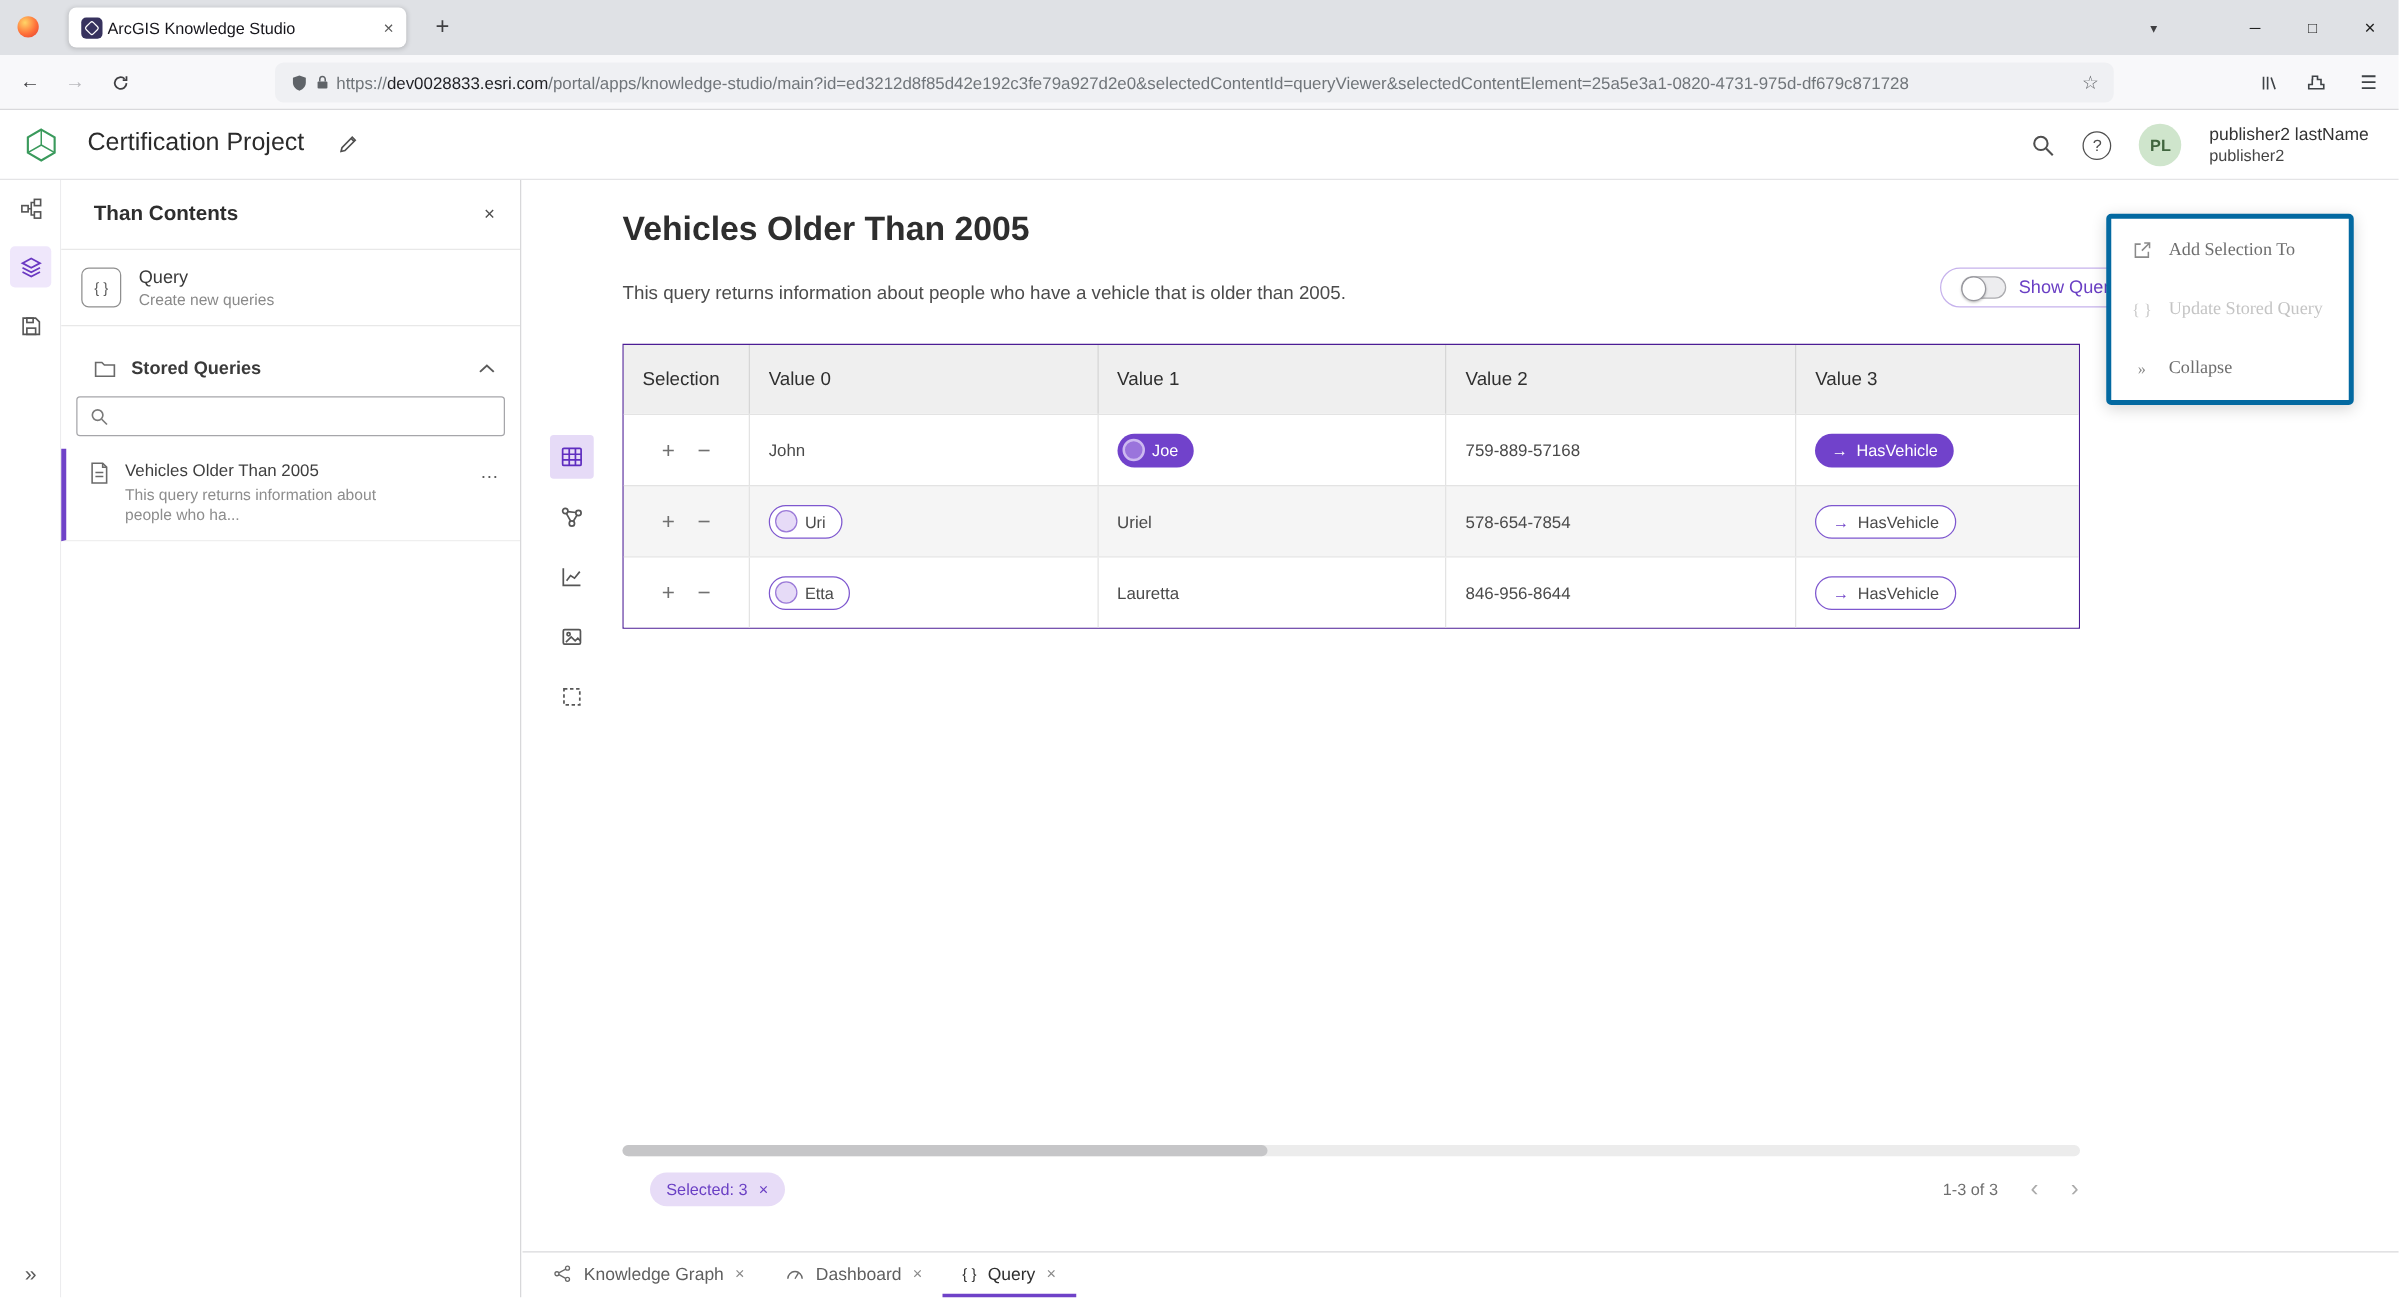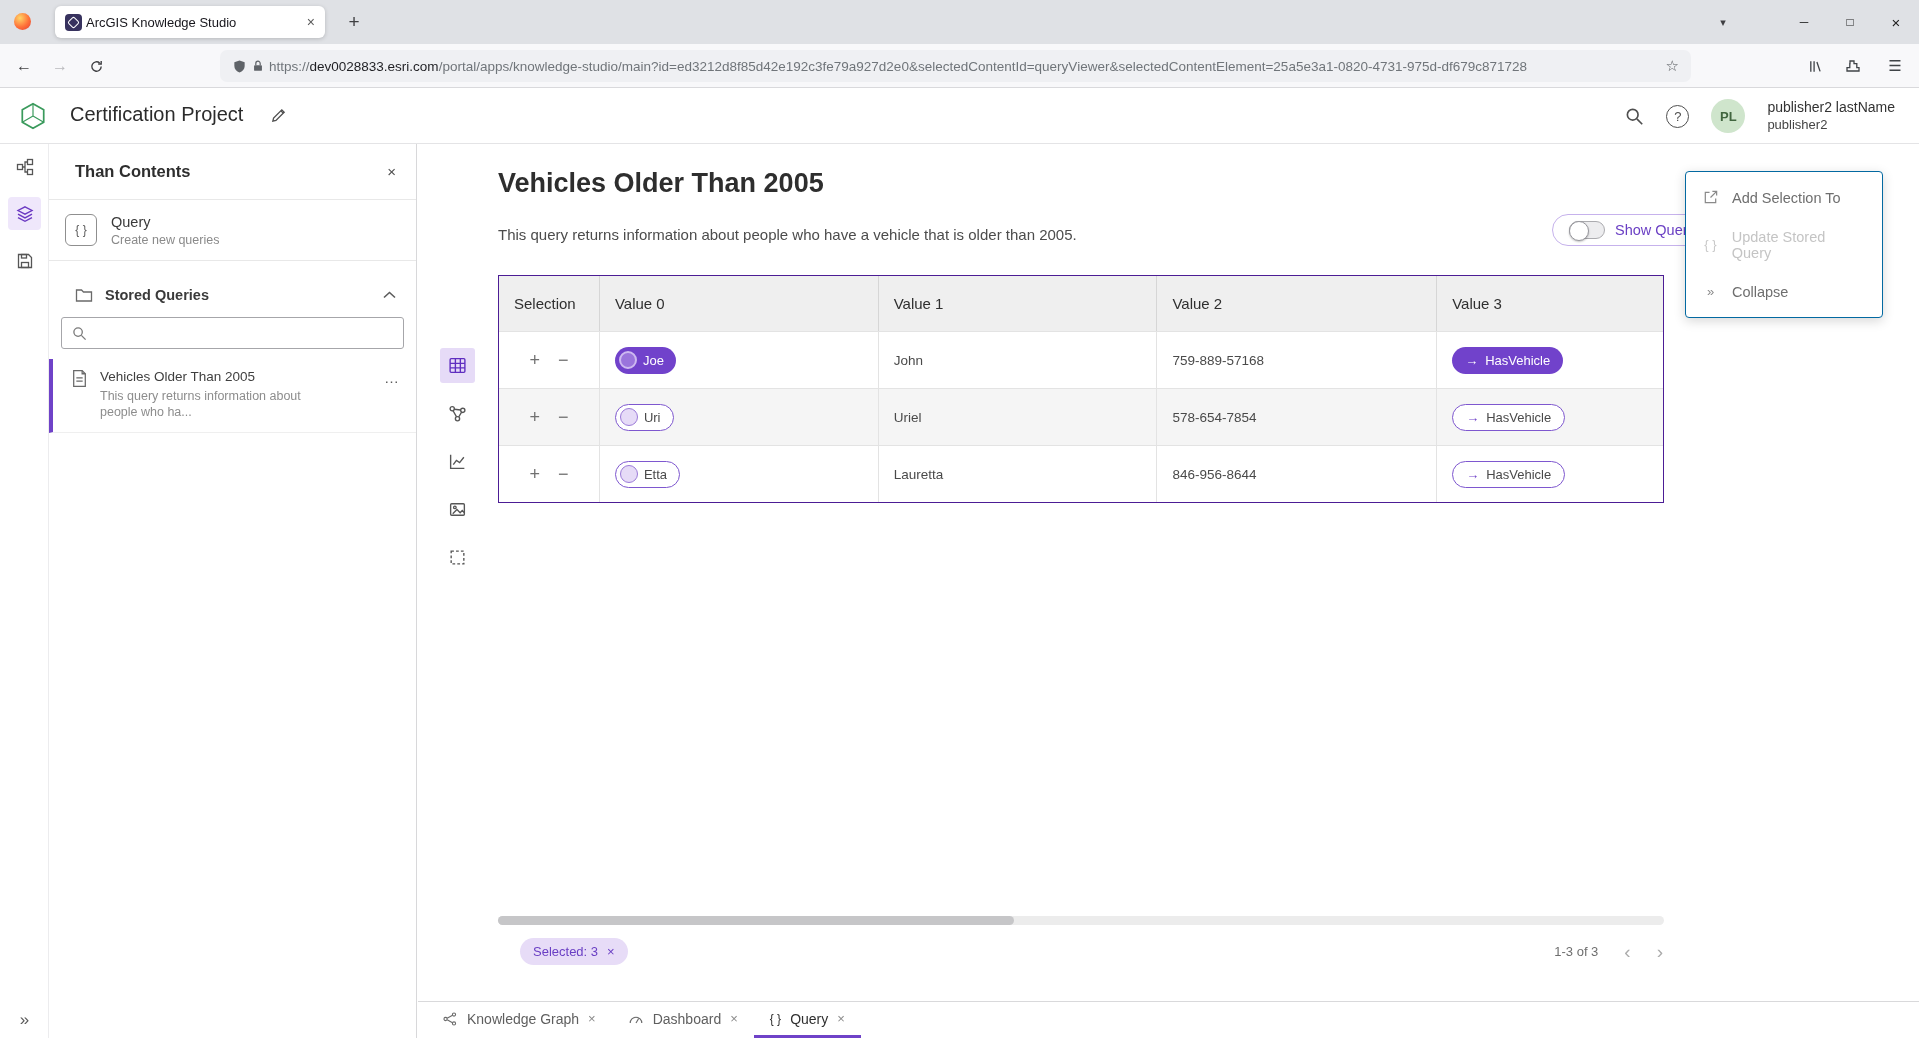--- a/index.html
+++ b/index.html
@@ -139,21 +139,21 @@
   .hthumb { width:516px; height:9px; background:#c6c6c8; border-radius:5px; }
   .chip { position:absolute; left:102px; top:794px; height:27px; background:#e7dcf7; border-radius:14px;
           display:flex; align-items:center; gap:9px; padding:0 13px; color:#6a3fc4; font-size:13px; }
   .chip-x { font-size:13px; color:#6a3fc4; }
   .pager { position:absolute; right:256px; top:794px; height:27px; display:flex; align-items:center;
            gap:26px; color:#6e6e6e; font-size:13px; }
   .pg-prev,.pg-next { font-size:19px; color:#ababab; line-height:1; }
 
   
   .ctxmenu { position:absolute; left:1685px; top:171px; width:198px; background:#fff; z-index:50;
-             border:1px solid #0369a1; border-radius:4px; box-shadow:0 3px 12px rgba(0,0,0,.16); padding:2px 0; }
+             border:4px solid #0369a1; border-radius:4px; box-shadow:0 3px 12px rgba(0,0,0,.16); padding:2px 0;font-family:Liberation Serif, serif; }
   .cm-item { height:47px; display:flex; align-items:center; gap:12px; padding:0 15px;
              font-size:14.5px; color:#6e6e6e; }
   .cm-item.disabled { color:#c4c4c4; }
   .cm-icon { width:19px; display:flex; justify-content:center; color:#8a8a8a; font-size:13px; }
   .cm-item.disabled .cm-icon { color:#c9c9c9; }
 
   
   .bottombar { position:absolute; left:418px; right:0; bottom:0; height:37px; background:#fff;
                border-top:1px solid #d9d9db; display:flex; align-items:stretch; padding-left:8px; }
   .btab2 { display:flex; align-items:center; gap:9px; padding:0 16px; font-size:14px; color:#5f5f5f;
@@ -377,29 +377,29 @@
       <div class="tc c2">Value 1</div>
       <div class="tc c3">Value 2</div>
       <div class="tc c4">Value 3</div>
     </div>
 
     <div class="trow tbody-row">
       <div class="tc c0 selcell">
         <span class="pm">+</span>
         <span class="pm">−</span>
       </div>
+      <div class="tc c2">
+          <span class="cellv">John</span>
+        </div>
       <div class="tc c1">
         <span class="epill filled">
             <i class="edot"></i>
             <span class="pill-label">Joe</span>
           </span>
       </div>
-      <div class="tc c2">
-          <span class="cellv">John</span>
-        </div>
       <div class="tc c3">
           <span class="cellv">759-889-57168</span>
         </div>
       <div class="tc c4">
         <span class="rpill filled">
             <span class="rarrow">→</span>
             <span class="pill-label">HasVehicle</span>
           </span>
       </div>
     </div>

